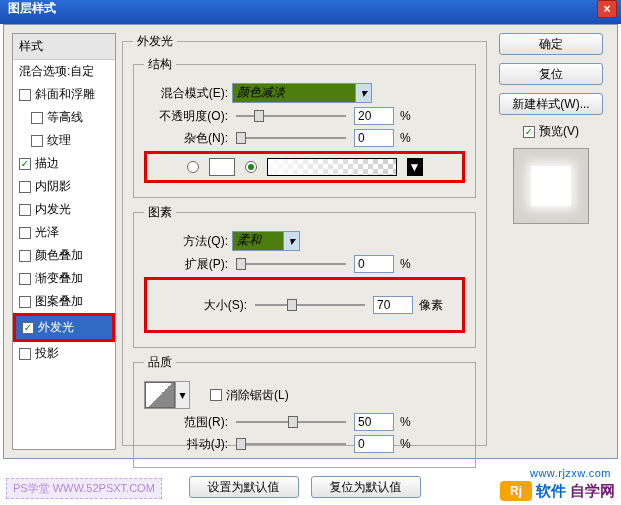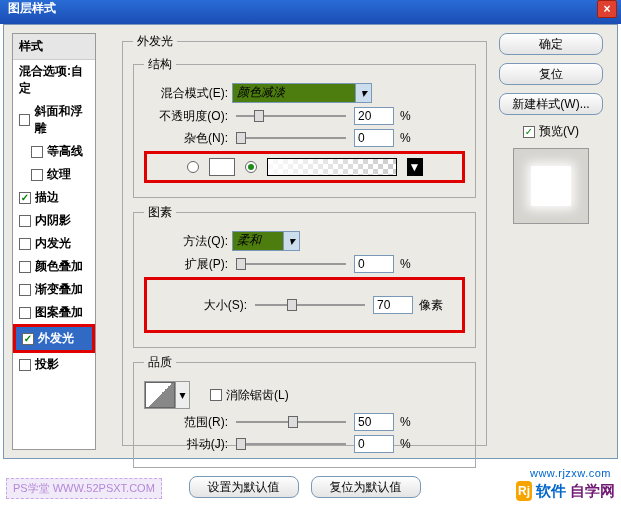--- a/index.html
+++ b/index.html
@@ -1,21 +1,21 @@
 <!DOCTYPE html>
 <html><head>
 <meta charset="utf-8">
 <style>
   * { box-sizing: border-box; font-family: "SimSun", "Microsoft YaHei", sans-serif; font-size: 12px; }
   body { margin: 0; background: #fff; width: 621px; height: 505px; position: relative; }
   .titlebar { height: 24px; background: linear-gradient(#2a6cd6, #1a4db3); color: #fff; display: flex; align-items: flex-start; padding: 0 4px; }
   .titlebar .title { flex: 1; padding-left: 4px; font-weight: bold; }
   .close-btn { width: 20px; height: 18px; background: #e04030; border: 1px solid #a02010; color: #fff; display: flex; align-items: center; justify-content: center; font-weight: bold; border-radius: 2px; cursor: pointer; }
   .body-area { position: absolute; top: 24px; left: 3px; right: 3px; bottom: 46px; background: #eceae5; border: 1px solid #7a98b8; }
-  .left-panel { position: absolute; left: 8px; top: 8px; width: 84px; bottom: 8px; background: #fff; border: 1px solid #999; font-weight: bold; }
+  .left-panel { position: absolute; left: 8px; top: 8px; width: 104px; bottom: 8px; background: #fff; border: 1px solid #999; }
   .lp-header { background: #e6e6e6; border-bottom: 1px solid #ccc; padding: 4px 6px; }
   .lp-row { padding: 3px 4px 3px 6px; display: flex; align-items: center; gap: 4px; }
   .lp-row.selected { background: #316ac5; color: #fff; }
   .lp-sub { padding-left: 18px; }
   .chk { width: 12px; height: 12px; border: 1px solid #666; background: #fff; display: inline-flex; align-items: center; justify-content: center; font-size: 10px; line-height: 10px; color: #008000; }
   .red-box { border: 3px solid #e00000; }
   .right-panel { position: absolute; left: 118px; right: 130px; top: 8px; bottom: 8px; }
   fieldset { border: 1px solid #aaa; margin: 0 0 6px 0; padding: 6px 10px 10px 10px; }
   legend { padding: 0 4px; }
   .row { display: flex; align-items: center; margin: 4px 0; gap: 4px; }
@@ -30,28 +30,28 @@
   .radio { width: 12px; height: 12px; border: 1px solid #666; border-radius: 50%; display: inline-flex; align-items: center; justify-content: center; background: #fff; }
   .radio.checked::after { content: ""; width: 6px; height: 6px; background: #1a8a1a; border-radius: 50%; }
   .swatch-solid { width: 26px; height: 18px; border: 1px solid #666; background: #fff; }
   .swatch-grad { width: 130px; height: 18px; border: 1px solid #000; background: repeating-conic-gradient(#ccc 0 25%, #fff 0 50%) 0 0/10px 10px; position: relative; }
   .swatch-grad::after { content: ""; position: absolute; inset: 0; background: linear-gradient(to right, rgba(255,255,255,0.9), rgba(255,255,255,0)); }
   .grad-arrow { width: 16px; height: 18px; background: #000; display: flex; align-items: center; justify-content: center; color: #fff; }
   .contour-sw { width: 30px; height: 26px; border: 1px solid #666; background: linear-gradient(135deg, #fff 50%, #888 50%); }
   .contour-wrap { display: inline-flex; border: 1px solid #999; }
   .contour-arrow { width: 14px; display: flex; align-items: center; justify-content: center; background: #eee; border-left: 1px solid #999; }
   .far-right { position: absolute; right: 10px; top: 8px; width: 112px; display: flex; flex-direction: column; align-items: center; gap: 8px; }
-  .dlg-btn { width: 104px; height: 22px; background: linear-gradient(#fefefe, #e4e4e4); border: 1px solid #7a98b8; border-radius: 8px; text-align: center; line-height: 20px; cursor: pointer; }
+  .dlg-btn { width: 104px; height: 22px; background: linear-gradient(#fefefe, #e4e4e4); border: 1px solid #7a98b8; border-radius: 3px; text-align: center; line-height: 20px; cursor: pointer; }
   .preview-chk { display: flex; align-items: center; gap: 4px; }
   .preview-box { width: 76px; height: 76px; border: 1px solid #999; background: #d6d4cf; display: flex; align-items: center; justify-content: center; }
   .preview-inner { width: 40px; height: 40px; background: #fff; box-shadow: 0 0 10px 4px rgba(255,255,255,0.9); }
   .bottom-btns { display: flex; gap: 12px; justify-content: center; margin-top: 8px; }
   .watermark { position: absolute; left: 6px; bottom: 6px; color: #b488d8; font-size: 11px; background: rgba(180,136,216,0.18); padding: 2px 6px; border: 1px dashed #c8a8e8; }
   .watermark2 { position: absolute; right: 6px; bottom: 4px; display: flex; align-items: center; gap: 4px; }
-  .wm-logo { width: 16px; height: 20px; background: #f7a400; border-radius: 4px; display: flex; align-items: center; justify-content: center; color: #fff; font-weight: bold; }
+  .wm-logo { width: 32px; height: 20px; background: #f7a400; border-radius: 4px; display: flex; align-items: center; justify-content: center; color: #fff; font-weight: bold; }
   .wm-text1 { color: #0066cc; font-weight: bold; font-size: 15px; }
   .wm-text2 { color: #701a75; font-weight: bold; font-size: 15px; }
   .wm-url { position: absolute; right: 10px; bottom: 26px; color: #0066cc; font-size: 11px; letter-spacing: 0.5px; }
 </style>
 </head>
 <body>
 
 <div class="titlebar">
   <span class="title">图层样式</span>
   <div class="close-btn">×</div>
@@ -81,20 +81,24 @@
           <span class="chk">✓</span>
           <span>描边</span>
         </div>
         <div class="lp-row">
           <span class="chk"></span>
           <span>内阴影</span>
         </div>
         <div class="lp-row">
           <span class="chk"></span>
           <span>内发光</span>
+        </div>
+        <div class="lp-row">
+          <span class="chk"></span>
+          <span>光泽</span>
         </div>
         <div class="lp-row">
           <span class="chk"></span>
           <span>颜色叠加</span>
         </div>
         <div class="lp-row">
           <span class="chk"></span>
           <span>渐变叠加</span>
         </div>
         <div class="lp-row">

